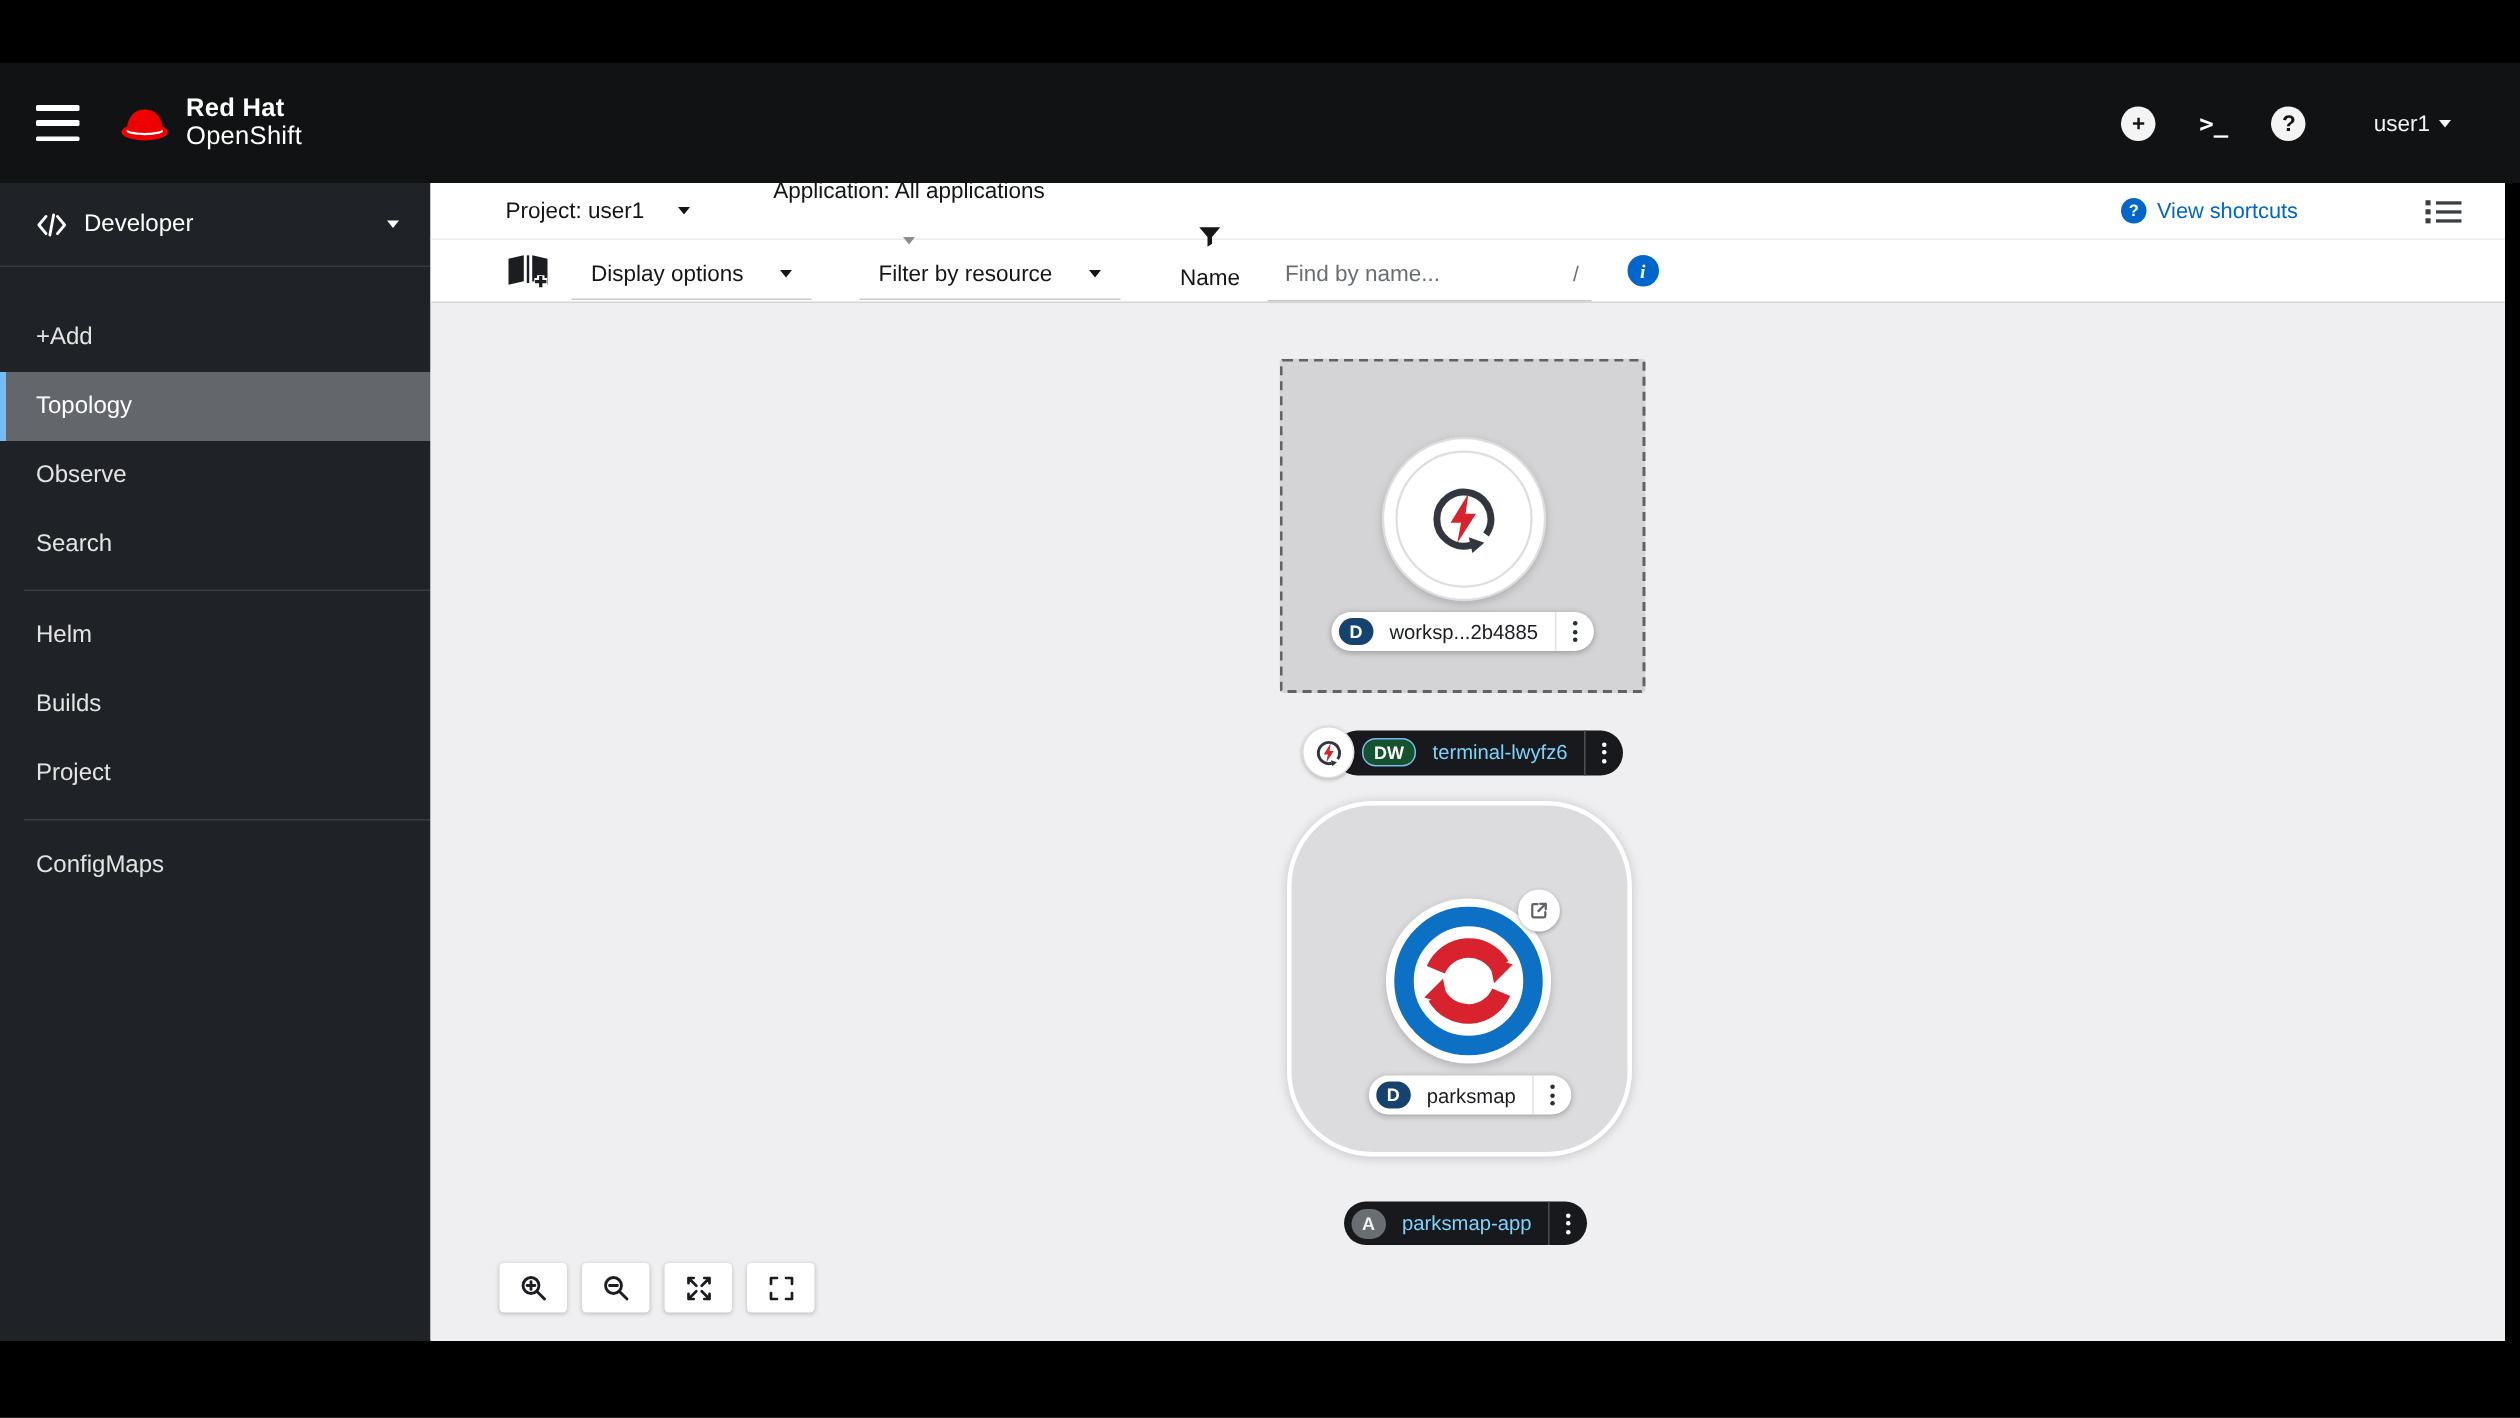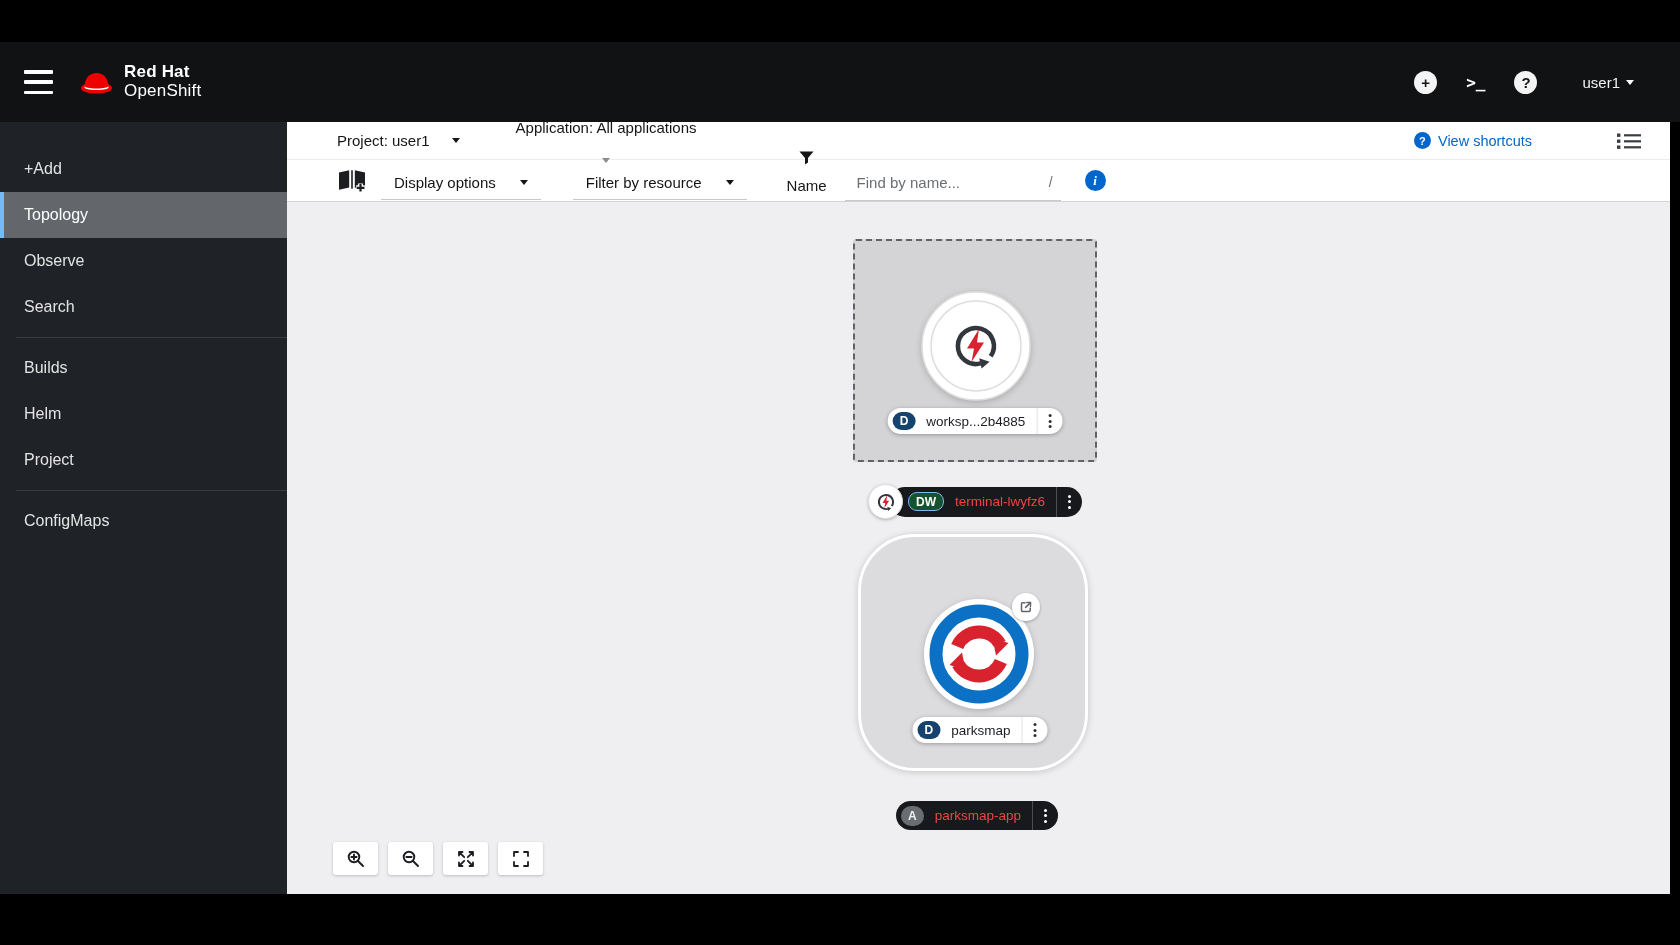--- a/index.html
+++ b/index.html
@@ -97,21 +97,21 @@
          cursor:pointer;align-self:stretch;}
   .kebab i{width:3px;height:3px;border-radius:50%;background:#2b2e33;display:block;}
   .kebab-light i{background:#fff;}
 
   .terminal-node{position:absolute;left:581px;top:282px;display:flex;align-items:center;cursor:pointer;}
   .t-circle{width:35px;height:35px;border-radius:50%;background:#fff;border:1px solid #dcdcdc;
             box-shadow:0 1px 3px rgba(0,0,0,.25);display:flex;align-items:center;justify-content:center;
             z-index:2;margin-right:-13px;box-sizing:border-box;}
   .label-dark{display:inline-flex;align-items:center;height:30px;background:#17191c;border-radius:15px;
               color:#fff;white-space:nowrap;}
-  .label-dark .label-text{color:#ef4444;}
+  .label-dark .label-text{color:#7dd3fc;}
   .t-pill{padding-left:18px;}
   .pa-label{position:absolute;left:690px;top:599px;transform:translateX(-50%);cursor:pointer;padding-left:5px;height:29px;}
 
   .zoom-controls{position:absolute;left:46px;top:640px;display:flex;gap:10px;}
   .zbtn{width:45px;height:33px;background:#fff;border:none;border-radius:3px;box-shadow:0 1px 3px rgba(0,0,0,.22);
         display:flex;align-items:center;justify-content:center;cursor:pointer;padding:0;}
 </style>
 </head>
 <body>
 
@@ -145,28 +145,39 @@
         <span>?</span>
       </div>
       <div class="user-menu">
         <span>user1</span>
         <span class="caret" style="color:#fff"></span>
       </div>
     </div>
   </header>
 
   <nav class="sidebar">
+    <div class="perspective">
+      <svg width="21" height="18" viewBox="0 0 22 18">
+        <g stroke="#fff" stroke-width="2" fill="none" stroke-linecap="round" stroke-linejoin="round">
+          <path d="M7 3 L2 9 L7 15"></path>
+            <path d="M15 3 L20 9 L15 15"></path>
+            <path d="M12.3 2 L9.7 16"></path>
+        </g>
+      </svg>
+      <span>Developer</span>
+      <span class="caret"></span>
+    </div>
     <ul class="nav-list">
       <li class="nav-item">+Add</li>
       <li class="nav-item selected">Topology</li>
       <li class="nav-item">Observe</li>
       <li class="nav-item">Search</li>
       <hr class="nav-divider">
+      <li class="nav-item">Helm</li>
       <li class="nav-item">Builds</li>
-      <li class="nav-item">Helm</li>
       <li class="nav-item">Project</li>
       <hr class="nav-divider">
       <li class="nav-item">ConfigMaps</li>
     </ul>
   </nav>
 
   <main class="main">
 
     <div class="context-bar">
       <div class="ctx-toggle">

